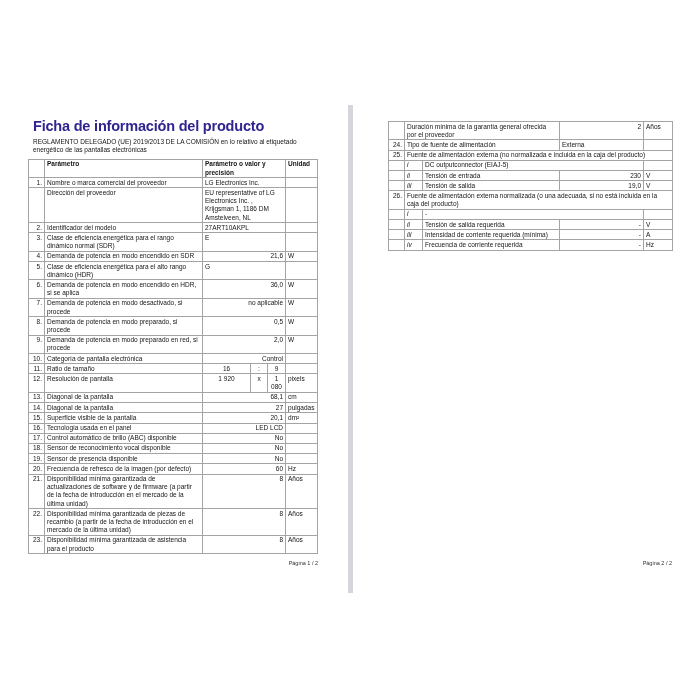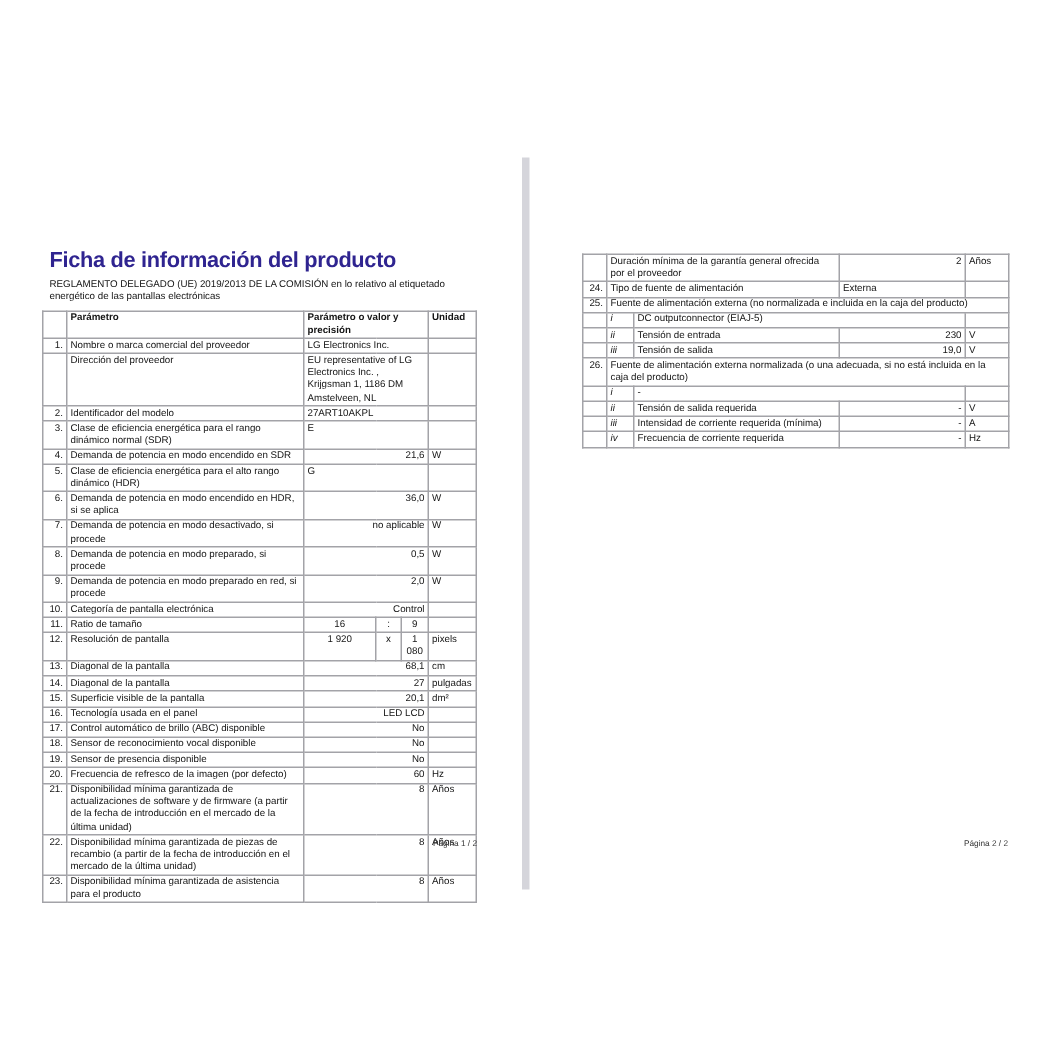--- a/index.html
+++ b/index.html
@@ -5,21 +5,21 @@
   html,body{margin:0;padding:0;}
   body{
     width:700px;height:700px;background:#ffffff;position:relative;
     font-family:"Liberation Sans","DejaVu Sans",sans-serif;color:#141414;
     overflow:hidden;
   }
   .page-separator{
     position:absolute;left:348px;top:105px;width:5px;height:488px;
     background:#d5d5db;
   }
-  .sheet{position:absolute;background:#ffffff;margin-top:48px;}
+  .sheet{position:absolute;background:#ffffff;}
   #page1{left:28px;top:118px;width:290px;}
   #page2{left:388px;top:121px;width:284px;}
   .doc-title{
     margin:0 0 0 5px;font-size:14.5px;font-weight:bold;letter-spacing:-0.2px;
     color:#2f2490;line-height:17px;
   }
   .doc-subtitle{
     margin:3px 0 0 5px;width:278px;font-size:6.5px;line-height:8.4px;color:#141414;
   }
   table.fiche{

